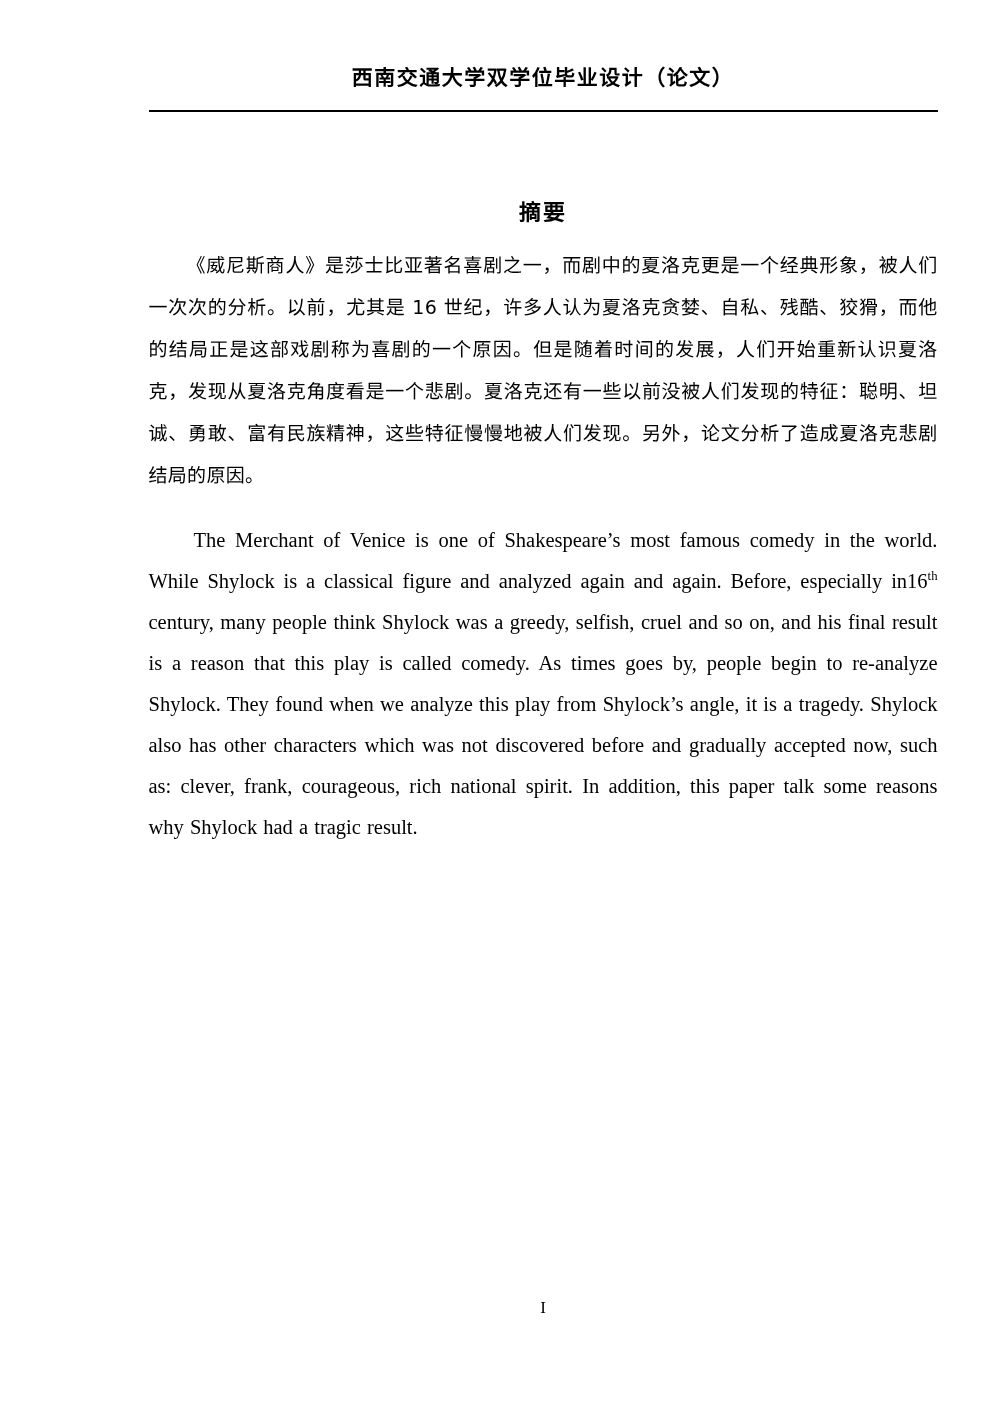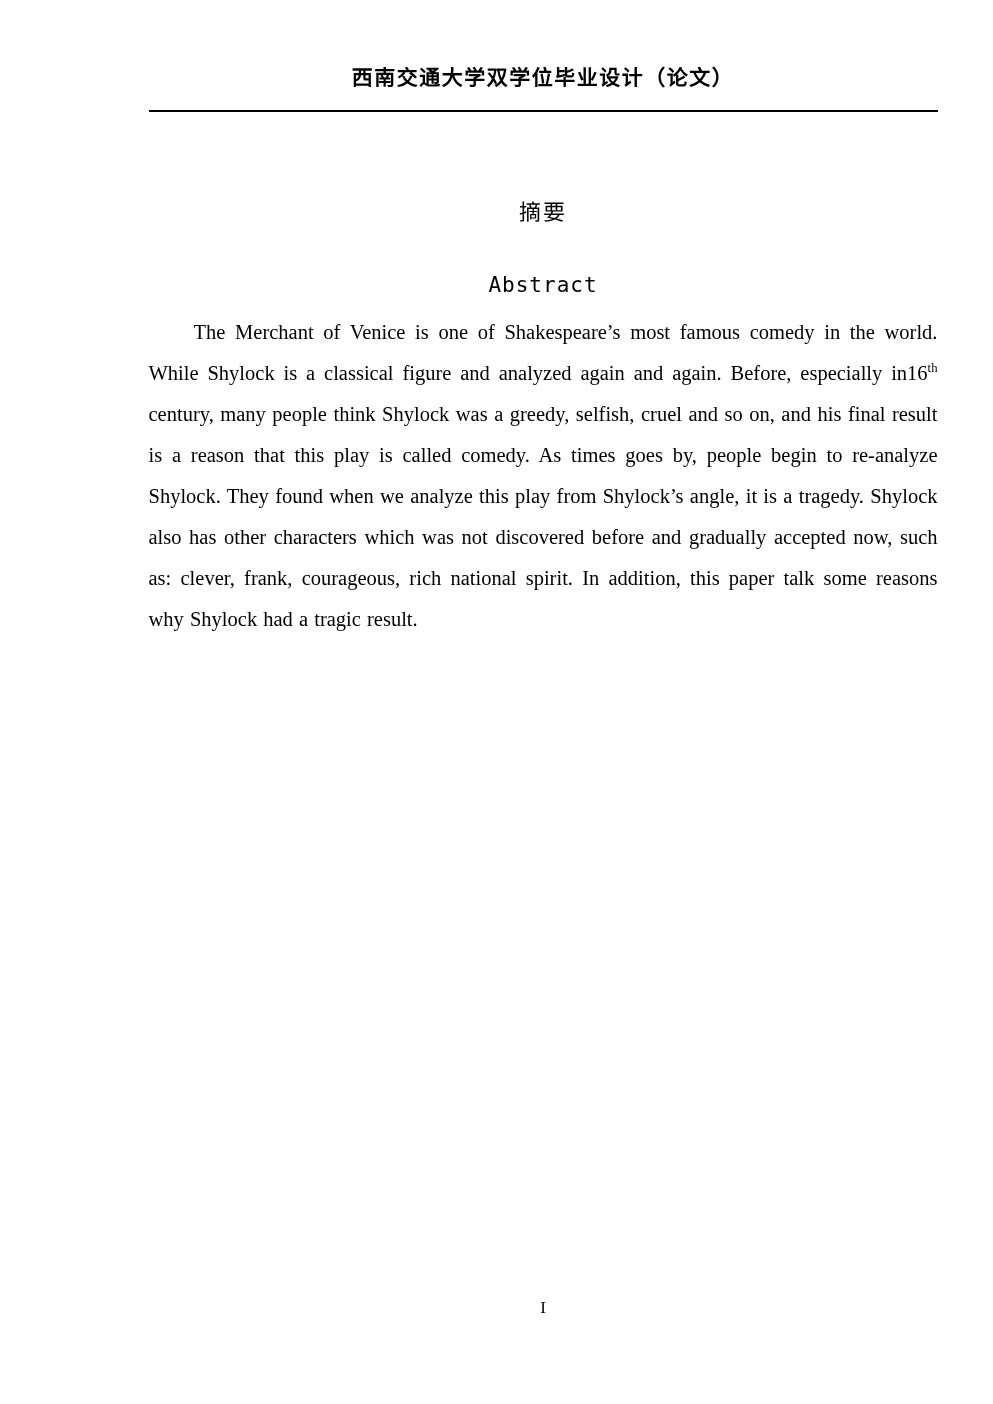--- a/index.html
+++ b/index.html
@@ -52,21 +52,21 @@
     left: 113px;
     top: 196px;
     width: 789px;
   }
 
   
   .section-heading-cn {
     text-align: center;
     font-family: "DejaVu Sans", "Liberation Sans", sans-serif;
     font-size: 22px;
-    font-weight: normal;
+    font-weight: bold;
     letter-spacing: 2px;
     line-height: 34px;
     margin: 0 0 14px 0;
   }
   .section-heading-en {
     text-align: center;
     font-family: "DejaVu Sans Mono", "Liberation Mono", monospace;
     font-size: 21px;
     font-weight: normal;
     letter-spacing: 1px;
@@ -162,25 +162,25 @@
 
   <div class="page-header">
     <span class="page-header-title">西南交通大学双学位毕业设计（论文）</span>
   </div>
   <div class="header-rule"></div>
 
   <div class="content">
 
     <h1 class="section-heading-cn">摘要</h1>
 
+    <p class="cn-body">《威尼斯商人》是莎士比亚著名喜剧之一，而剧中的夏洛克更是一个经典形象，被人们一次次的分析。以前，尤其是 16 世纪，许多人认为夏洛克贪婪、自私、残酷、狡猾，而他的结局正是这部戏剧称为喜剧的一个原因。但是随着时间的发展，人们开始重新认识夏洛克，发现从夏洛克角度看是一个悲剧。夏洛克还有一些以前没被人们发现的特征：聪明、坦诚、勇敢、富有民族精神，这些特征慢慢地被人们发现。另外，论文分析了造成夏洛克悲剧结局的原因。</p>
 
 
     <div class="spacer-before-en-heading"></div>
 
-    <h1 class="section-heading-en">Abstract</h1>
 
     <p class="en-body"><span class="title-italic">The Merchant of Venice</span><span> is  one of Shakespeare’s most famous  comedy in the world. While Shylock  is a classical figure  and  analyzed  again  and  again.  Before, especially in16</span><sup>th</sup><span> century, many people think Shylock was a greedy, selfish, cruel and so on, and his final result is a reason that  this  play  is  called comedy.  As  times  goes  by,  people  begin  to  re-analyze  Shylock.  They found  when  we  analyze  this  play  from  Shylock’s  angle,  it  is  a tragedy.  Shylock  also has  other characters which  was not  discovered before and  gradually  accepted now,  such  as: clever, frank, courageous,  rich  national  spirit.  In  addition,  this  paper talk  some  reasons  why  Shylock  had  a tragic result.</span></p>
 
 
   </div>
 
   <div class="page-footer">
     <span class="page-number">I</span>
   </div>
 

